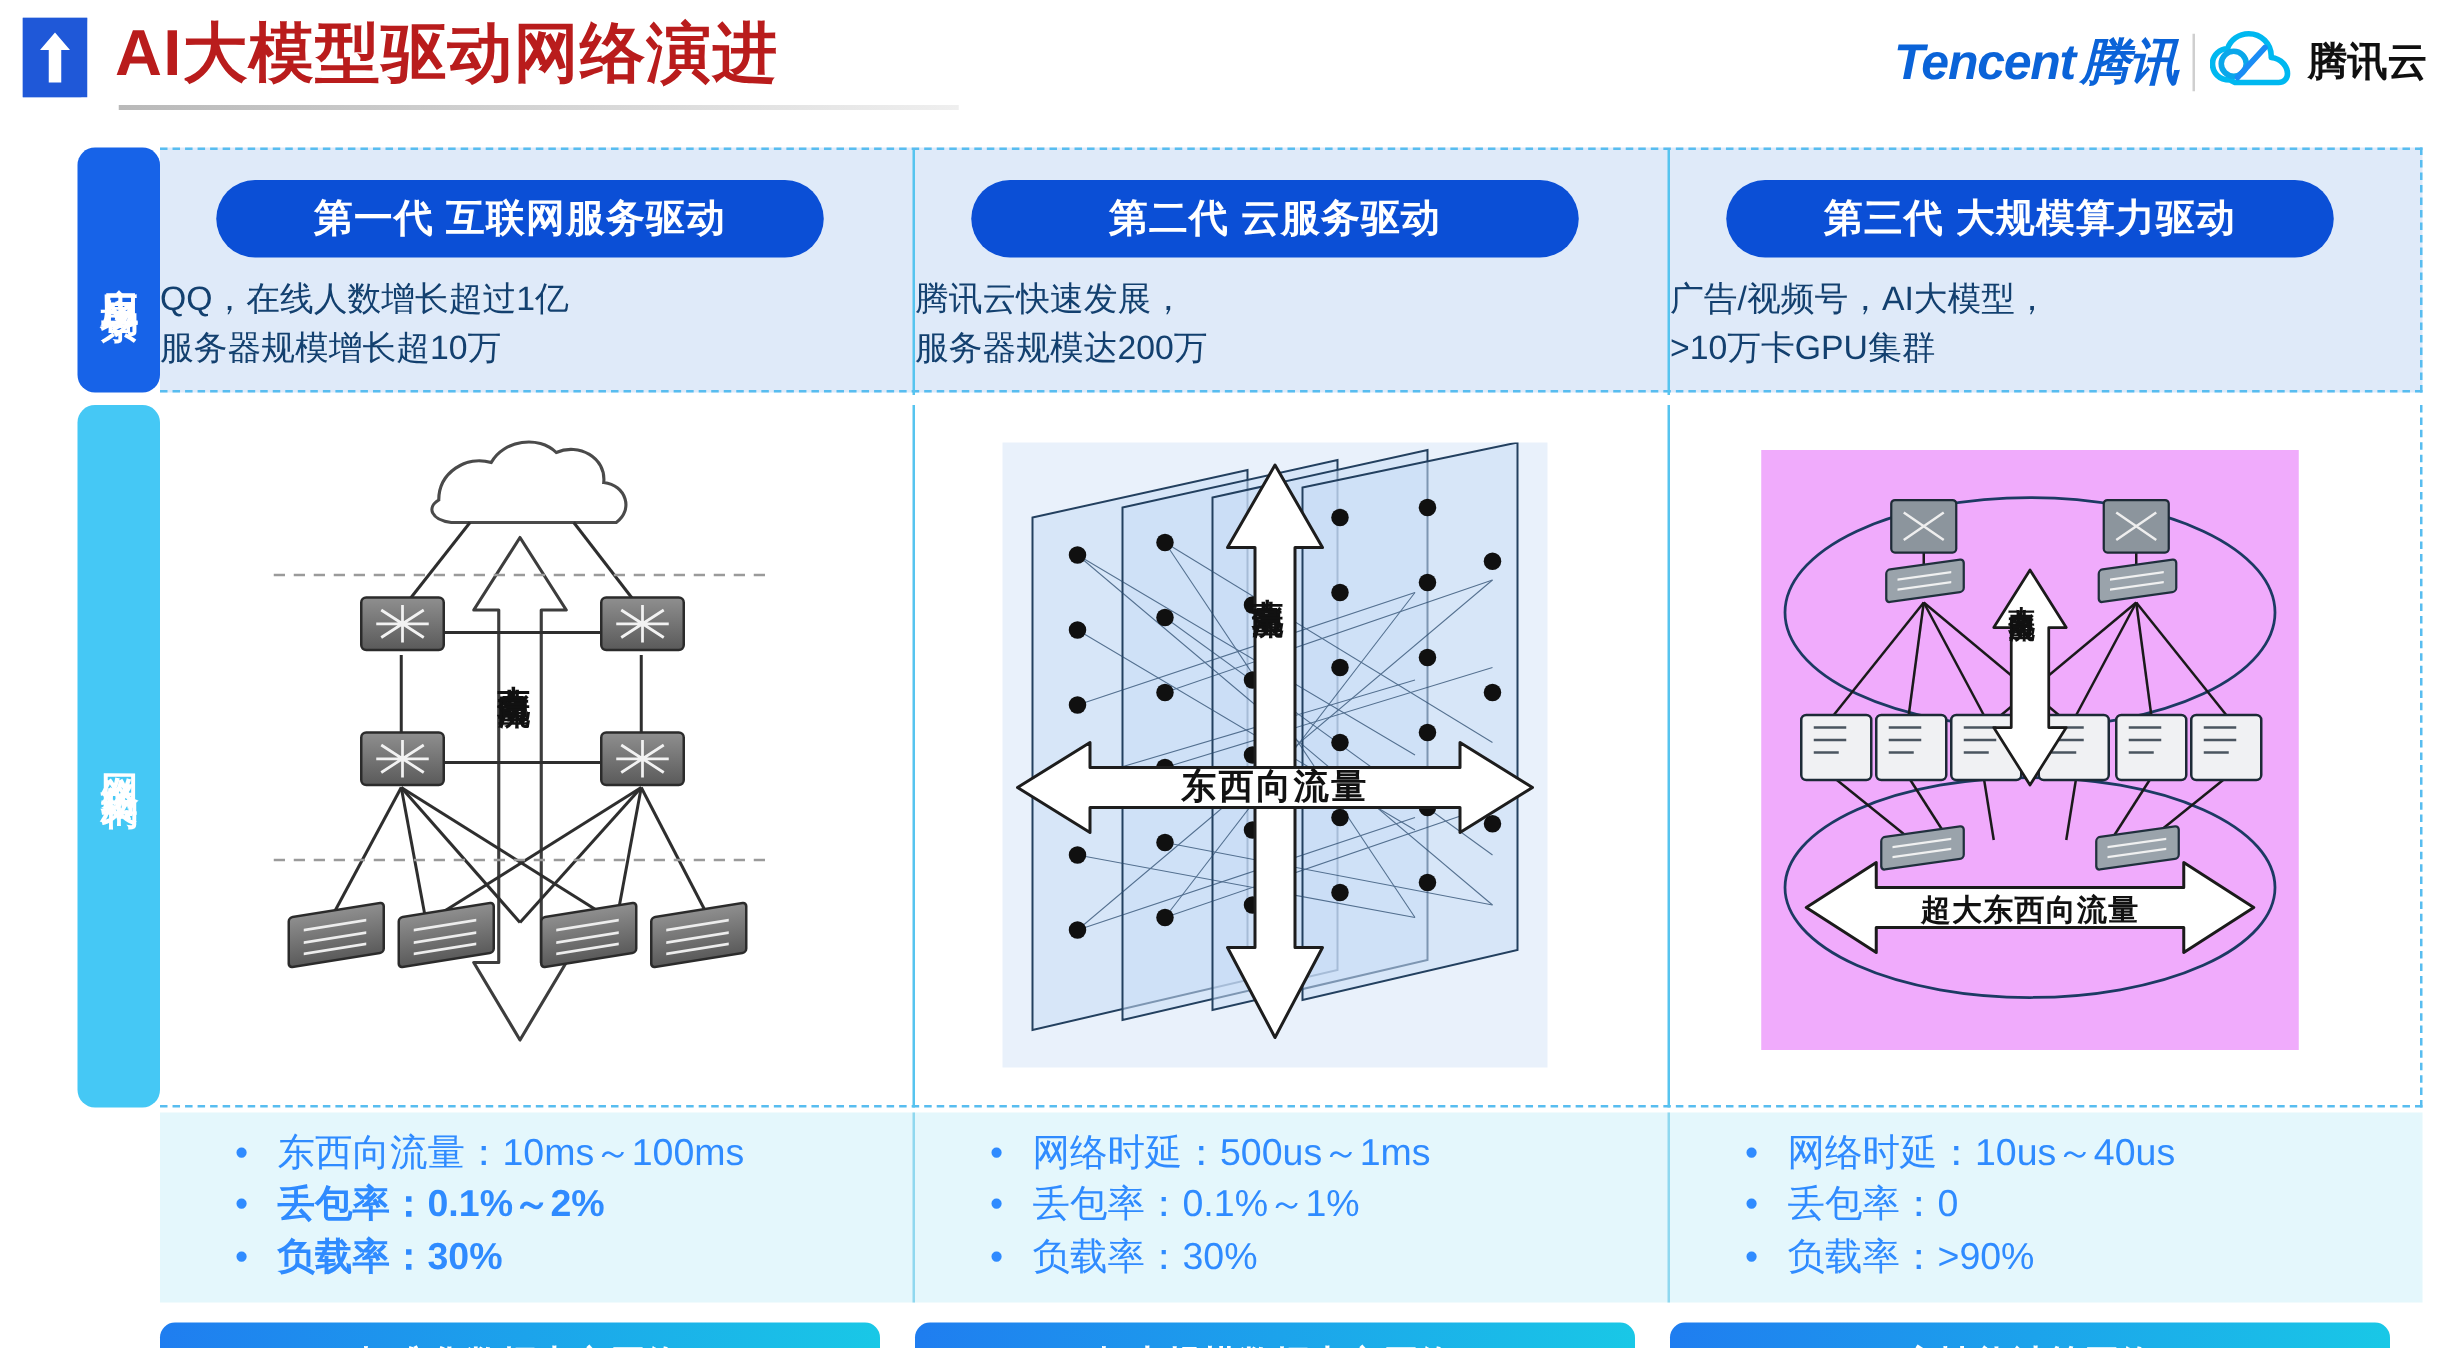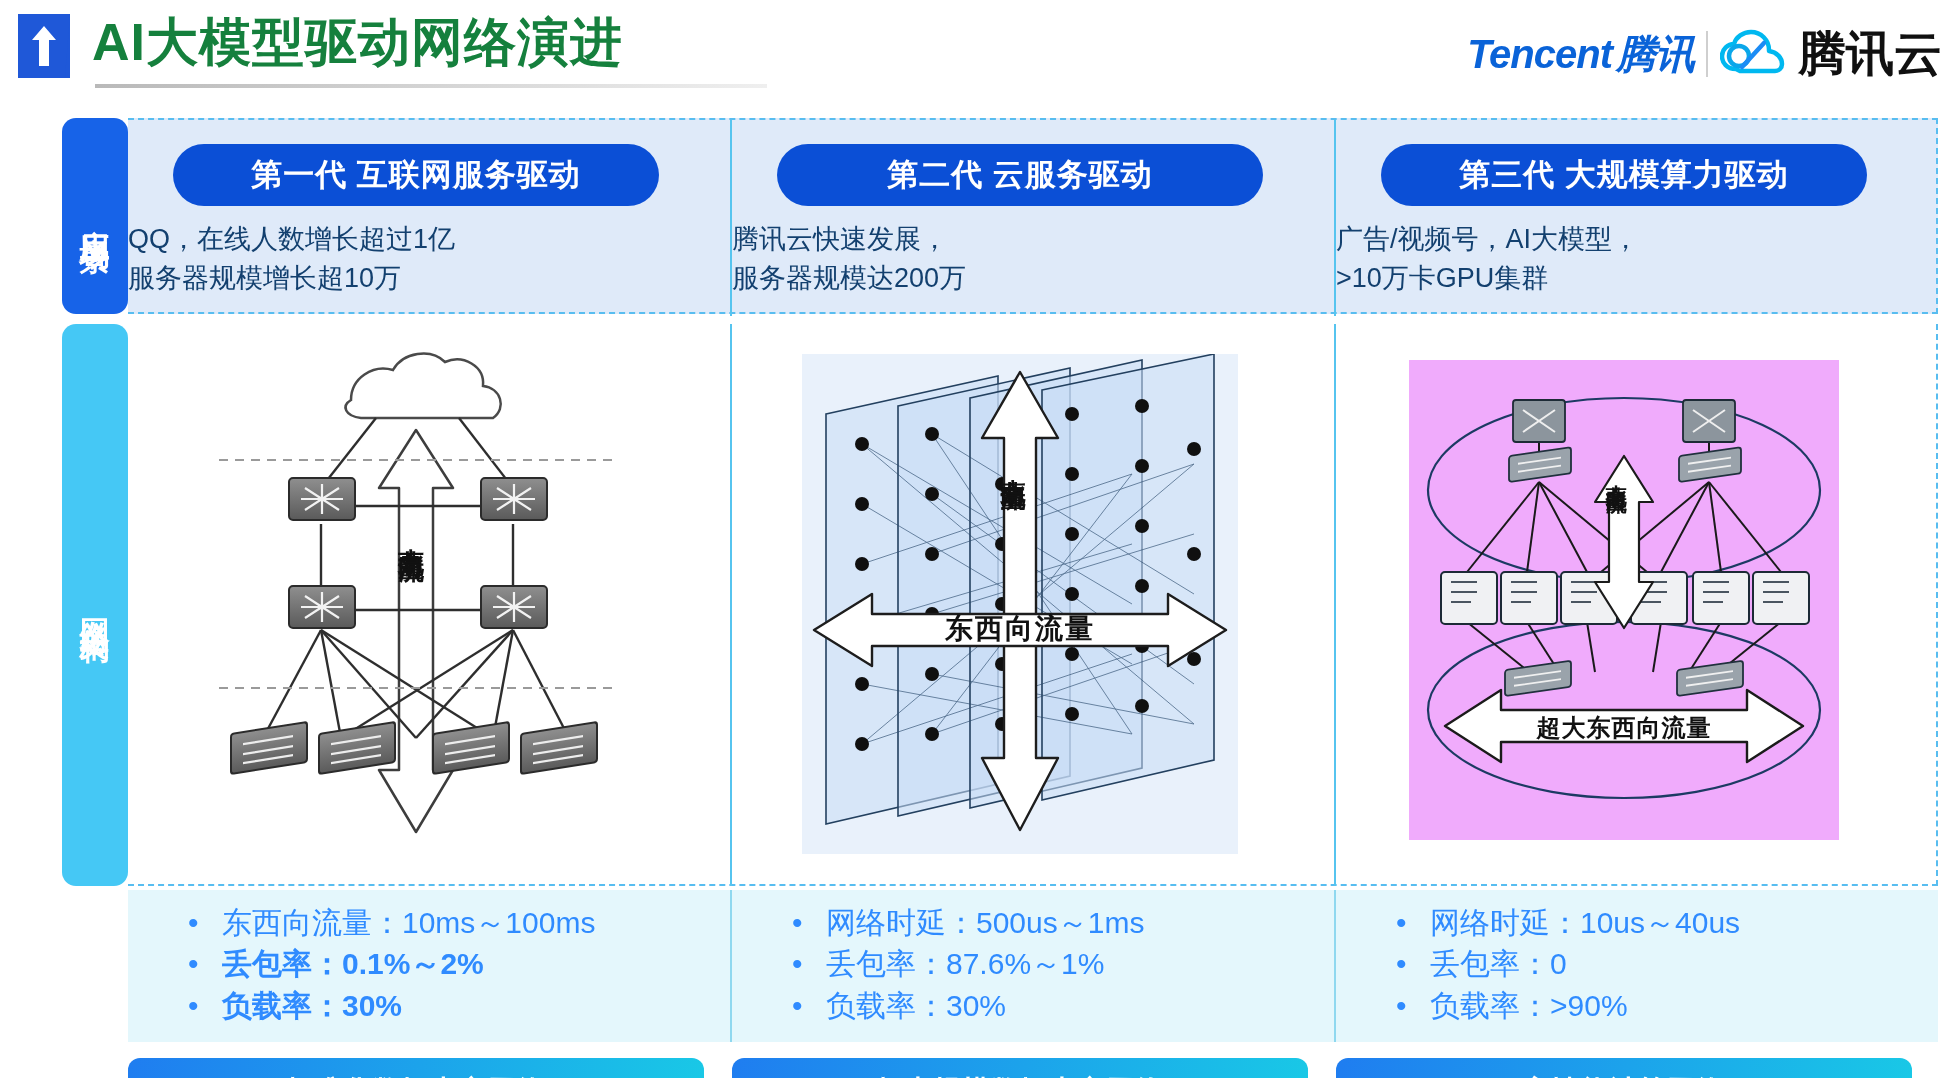--- a/index.html
+++ b/index.html
@@ -15,41 +15,41 @@
     position: absolute; left: 0; top: 0; width: 1960px; height: 96px;
   }
   .logo-mark {
     position: absolute; left: 18px; top: 14px; width: 52px; height: 64px;
     background: #1f58d8;
     clip-path: polygon(0 0, 100% 0, 100% 100%, 0 100%);
   }
   .logo-mark svg { position: absolute; left: 0; top: 0; }
   .page-title {
     position: absolute; left: 92px; top: 8px;
-    font-size: 52px; font-weight: 700; color: #15803d;
+    font-size: 52px; font-weight: 700; color: #b91c1c;
     letter-spacing: 1px; white-space: nowrap;
   }
   .title-rule {
     position: absolute; left: 95px; top: 84px; width: 672px; height: 4px;
     background: linear-gradient(to right, #b9b9b9, #efefef);
   }
   .brand {
     position: absolute; right: 18px; top: 22px;
     display: flex; align-items: center; gap: 12px;
   }
   .brand-tencent {
     font-size: 40px; font-weight: 700; font-style: italic;
     color: #0a63d8; letter-spacing: -1px; white-space: nowrap;
     font-family: "Liberation Sans", sans-serif;
   }
   .brand-tencent .cn { color: #0a63d8; margin-left: 4px; }
   .brand-divider { width: 2px; height: 46px; background: #cfcfcf; }
   .brand-cloud { display: flex; align-items: center; gap: 12px; }
   .brand-cloud-text {
-    font-size: 48px; font-weight: 700; color: #101010; white-space: nowrap;
+    font-size: 32px; font-weight: 700; color: #101010; white-space: nowrap;
   }
 
   
   .board { position: absolute; left: 0; top: 96px; width: 1960px; height: 982px; }
 
   
   .rail {
     position: absolute; left: 62px; width: 66px;
     border-radius: 14px;
     display: flex; align-items: center; justify-content: center;
@@ -468,21 +468,21 @@
     </div>
 
     <div class="col col2">
       <div class="bullets">
         <div class="bullet-row">
           <span class="bullet-dot">•</span>
           <span class="bullet-text">网络时延：500us～1ms</span>
         </div>
         <div class="bullet-row">
           <span class="bullet-dot">•</span>
-          <span class="bullet-text">丢包率：87.6%～1%</span>
+          <span class="bullet-text">丢包率：0.1%～1%</span>
         </div>
         <div class="bullet-row">
           <span class="bullet-dot">•</span>
           <span class="bullet-text">负载率：30%</span>
         </div>
       </div>
     </div>
 
     <div class="col col3">
       <div class="bullets">

